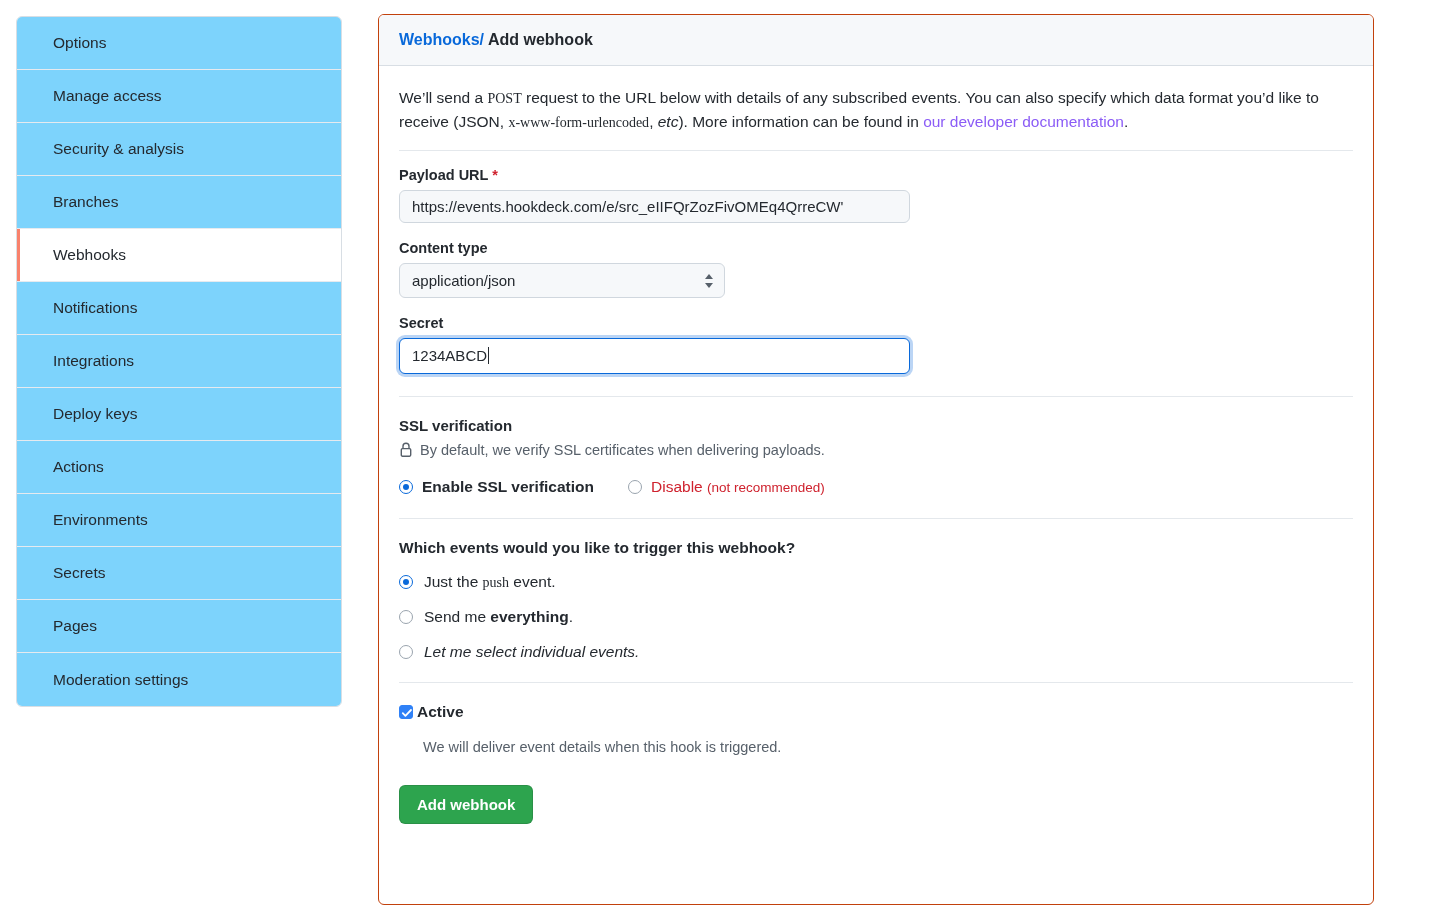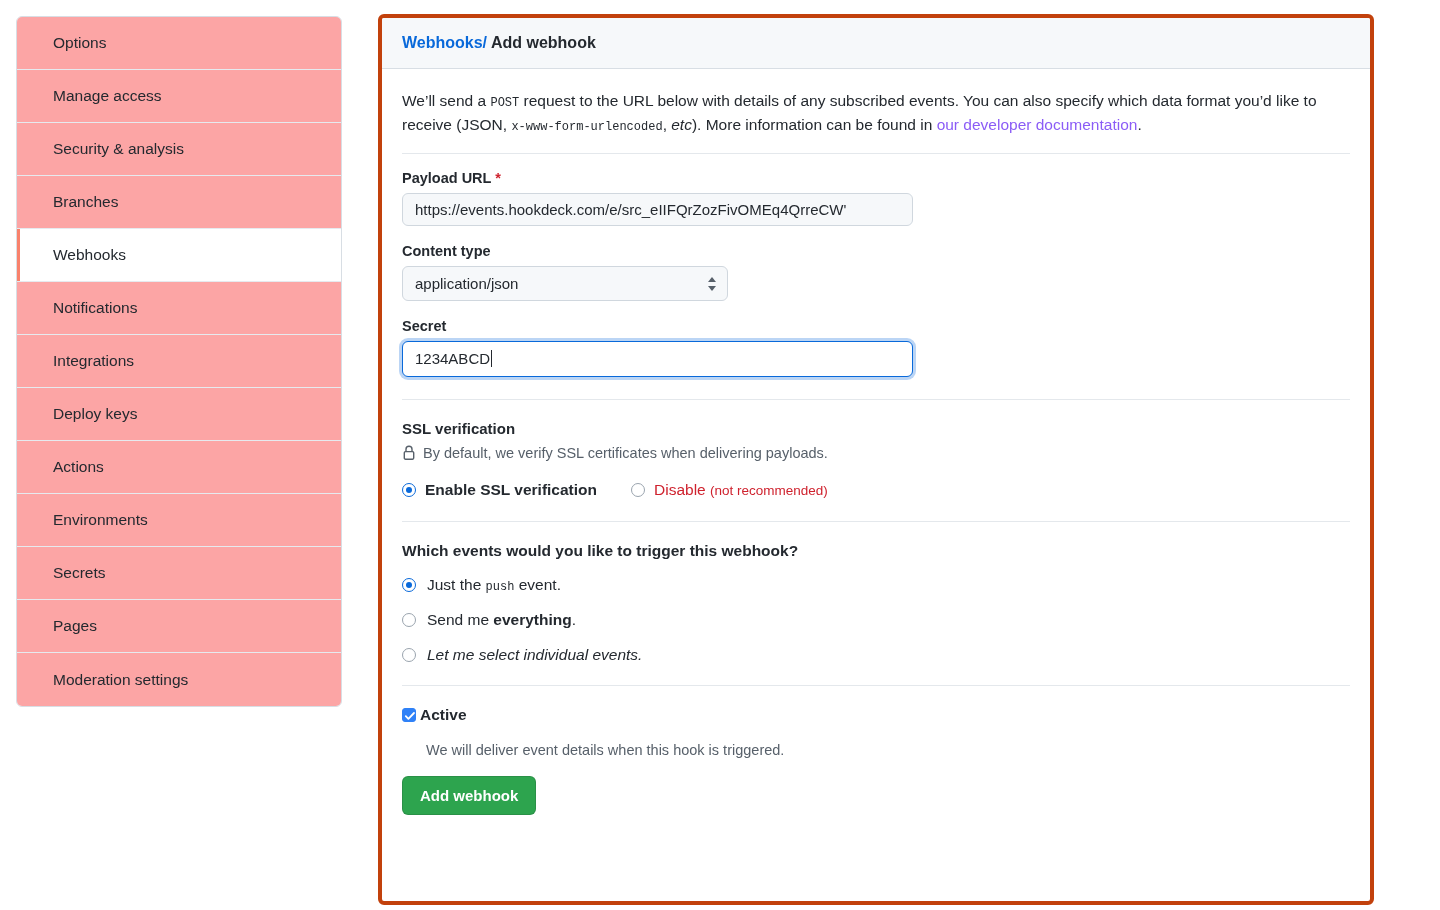--- a/index.html
+++ b/index.html
@@ -29,21 +29,21 @@
   }
   .side-item {
     position: relative;
     height: 53px;
     display: flex;
     align-items: center;
     padding-left: 36px;
     font-size: 15.5px;
     color: #24292f;
     border-bottom: 1px solid #e6eaef;
-    background: #fca5a5;
+    background: #7dd3fc;
     cursor: pointer;
   }
   .side-item:last-child { border-bottom: none; }
   .side-item.selected {
     background: #ffffff;
     font-weight: 400;
   }
   .side-item.selected::before {
     content: "";
     position: absolute;
@@ -51,21 +51,21 @@
     width: 3px;
     background: #f9826c;
   }
 
   
   .panel {
     position: absolute;
     left: 378px; top: 14px;
     width: 996px;
     min-height: 891px;
-    border: 4px solid #c2410c;
+    border: 1px solid #c2410c;
     border-radius: 6px;
     background: #ffffff;
     overflow: hidden;
   }
   .panel-header {
     background: #f6f8fa;
     border-bottom: 1px solid #d8dee4;
     padding: 16px 20px;
     font-size: 16px;
     font-weight: 600;
@@ -81,22 +81,22 @@
   .panel-body { padding: 20px 20px 24px 20px; }
 
   .intro {
     font-size: 15.5px;
     line-height: 1.55;
     color: #24292f;
     max-width: 1010px;
     margin: 0 0 14px 0;
   }
   code.mono {
-    font-family: Liberation Mono, monospace;
-    font-size: 12px;
+    font-family: Liberation Serif, serif;
+    font-size: 14px;
   }
   em.it { font-style: italic; }
   a.doclink { color: #8b5cf6; text-decoration: none; cursor: pointer; }
 
   hr.rule {
     border: none;
     border-top: 1px solid #e4e8ec;
     margin: 16px 0 16px 0;
   }
 
@@ -239,21 +239,21 @@
     flex: 0 0 auto;
     position: relative;
     cursor: pointer;
   }
   .cb svg { position: absolute; left: 1px; top: 1px; }
   .active-label { font-size: 15.5px; font-weight: 700; }
   .active-help {
     font-size: 14.5px;
     color: #57606a;
     margin-left: 24px;
-    margin-bottom: 18px;
+    margin-bottom: 30px;
   }
 
   .btn-primary {
     display: inline-block;
     background: #2da44e;
     border: 1px solid rgba(27,31,36,0.15);
     border-radius: 6px;
     color: #ffffff;
     font-size: 15px;
     font-weight: 700;

